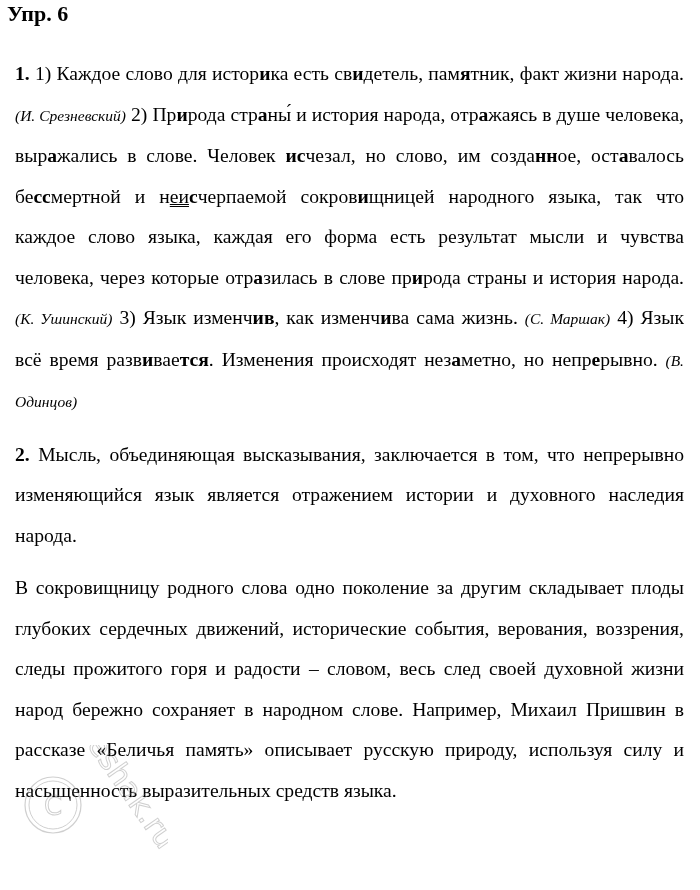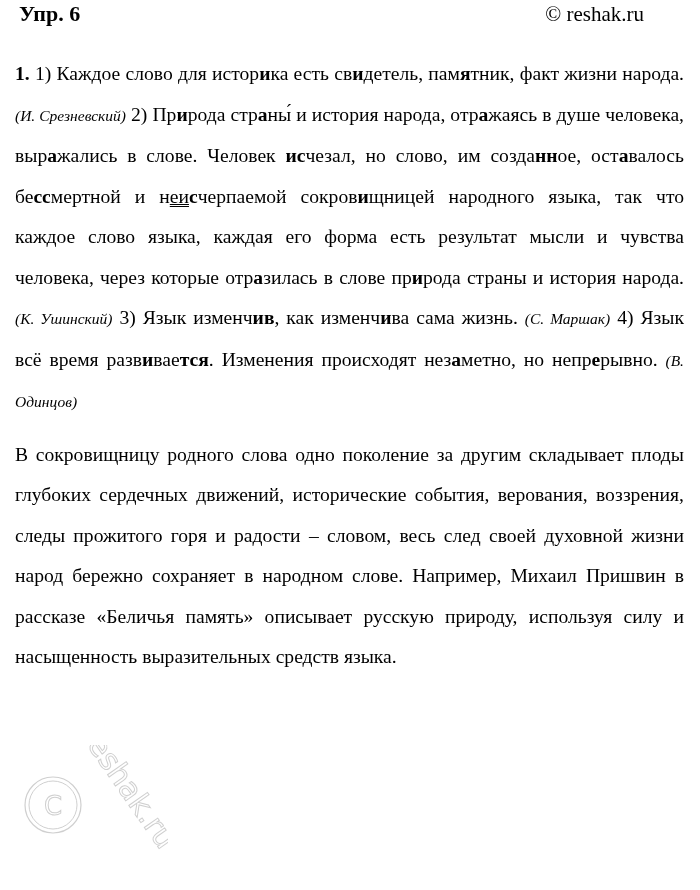--- a/index.html
+++ b/index.html
@@ -2,21 +2,21 @@
 <html><head>
 <meta charset="utf-8">
 <style>
   html, body { margin: 0; padding: 0; background: #ffffff; }
   body {
     width: 700px; height: 890px; overflow: hidden; position: relative;
     font-family: "Liberation Serif", "DejaVu Serif", serif;
     color: #000;
   }
   .header {
-    position: absolute; left: 16px; top: 0; width: 632px; height: 30px;
+    position: absolute; left: 4px; top: 0; width: 632px; height: 30px;
   }
   .header .title {
     position: absolute; left: 3px; top: 0px;
     font-weight: bold; font-size: 22px; line-height: 28px;
   }
   .header .copyright {
     position: absolute; right: 4px; top: 0px;
     font-size: 21px; line-height: 28px;
   }
   .content {
@@ -34,26 +34,26 @@
     position: absolute; left: 18px; top: 745px; width: 150px; height: 120px;
     pointer-events: none; opacity: 0.35;
   }
   .watermark svg { width: 100%; height: 100%; }
 </style>
 </head>
 <body>
 
 <div class="header">
   <div class="title">Упр. 6</div>
-  <div class="copyright">© reshak.ru</div>
 </div>
 
 <div class="content">
   <p class="para"><span class="num">1.</span><span> 1) Каждое слово для истор</span><b class="hl">и</b><span>ка есть св</span><b class="hl">и</b><span>детель, пам</span><b class="hl">я</b><span>тник, факт жизни народа. </span><span class="src">(И. Срезневский)</span><span> 2) Пр</span><b class="hl">и</b><span>рода стр</span><b class="hl">а</b><span>ны́ и история народа, отр</span><b class="hl">а</b><span>жаясь в душе человека, выр</span><b class="hl">а</b><span>жались в слове. Человек </span><b class="hl">ис</b><span>чезал, но слово, им созда</span><b class="hl">нн</b><span>ое, ост</span><b class="hl">а</b><span>валось бе</span><b class="hl">сс</b><span>мертной и н</span><span class="dunder">еи</span><b class="hl">с</b><span>черпаемой сокров</span><b class="hl">и</b><span>щницей народного языка, так что каждое слово языка, каждая его форма есть результат мысли и чувства человека, через которые отр</span><b class="hl">а</b><span>зилась в слове пр</span><b class="hl">и</b><span>рода страны и история народа. </span><span class="src">(К. Ушинский)</span><span> 3) Язык изменч</span><b class="hl">ив</b><span>, как изменч</span><b class="hl">и</b><span>ва сама жизнь. </span><span class="src">(С. Маршак)</span><span> 4) Язык всё время разв</span><b class="hl">и</b><span>вае</span><b class="hl">тся</b><span>. Изменения происходят нез</span><b class="hl">а</b><span>метно, но непр</span><b class="hl">е</b><span>рывно. </span><span class="src">(В. Одинцов)</span></p>
 
+  <p class="para"><span class="num">2.</span><span> Мысль, объединяющая высказывания, заключается в том, что непрерывно изменяющийся язык является отражением истории и духовного наследия народа.</span></p>
 
   <p class="para">В сокровищницу родного слова одно поколение за другим складывает плоды глубоких сердечных движений, исторические события, верования, воззрения, следы прожитого горя и радости – словом, весь след своей духовной жизни народ бережно сохраняет в народном слове. Например, Михаил Пришвин в рассказе «Беличья память» описывает русскую природу, используя силу и насыщенность выразительных средств языка.</p>
 
 </div>
 
 <div class="watermark">
   <svg viewBox="0 0 150 120" xmlns="http://www.w3.org/2000/svg">
     <circle cx="35" cy="60" r="28" fill="none" stroke="#777" stroke-width="1.2"></circle>
     <circle cx="35" cy="60" r="24" fill="none" stroke="#777" stroke-width="1"></circle>
     <text x="35" y="70" text-anchor="middle" font-family="DejaVu Sans, sans-serif" font-size="26" fill="none" stroke="#777" stroke-width="1">C</text>

